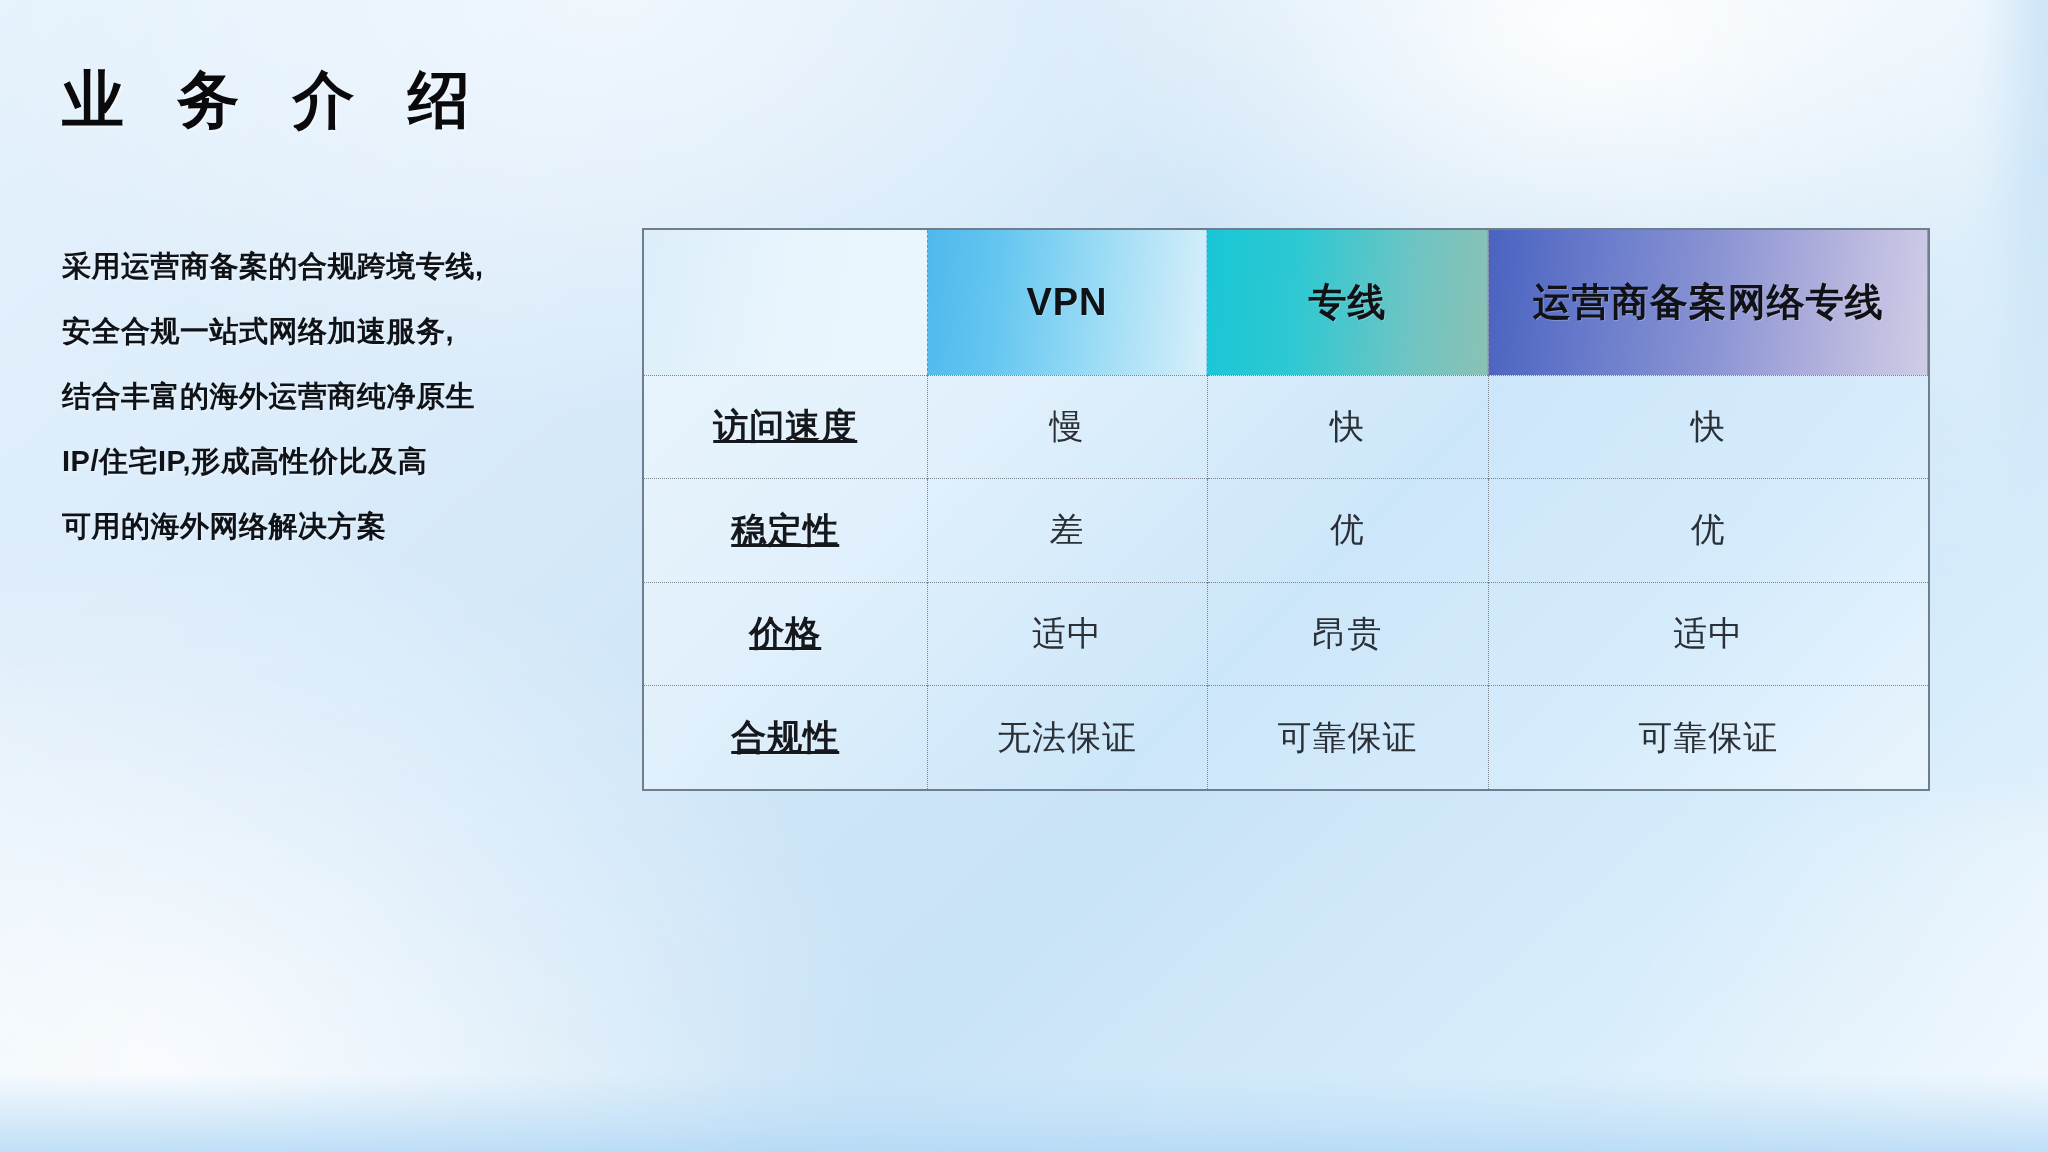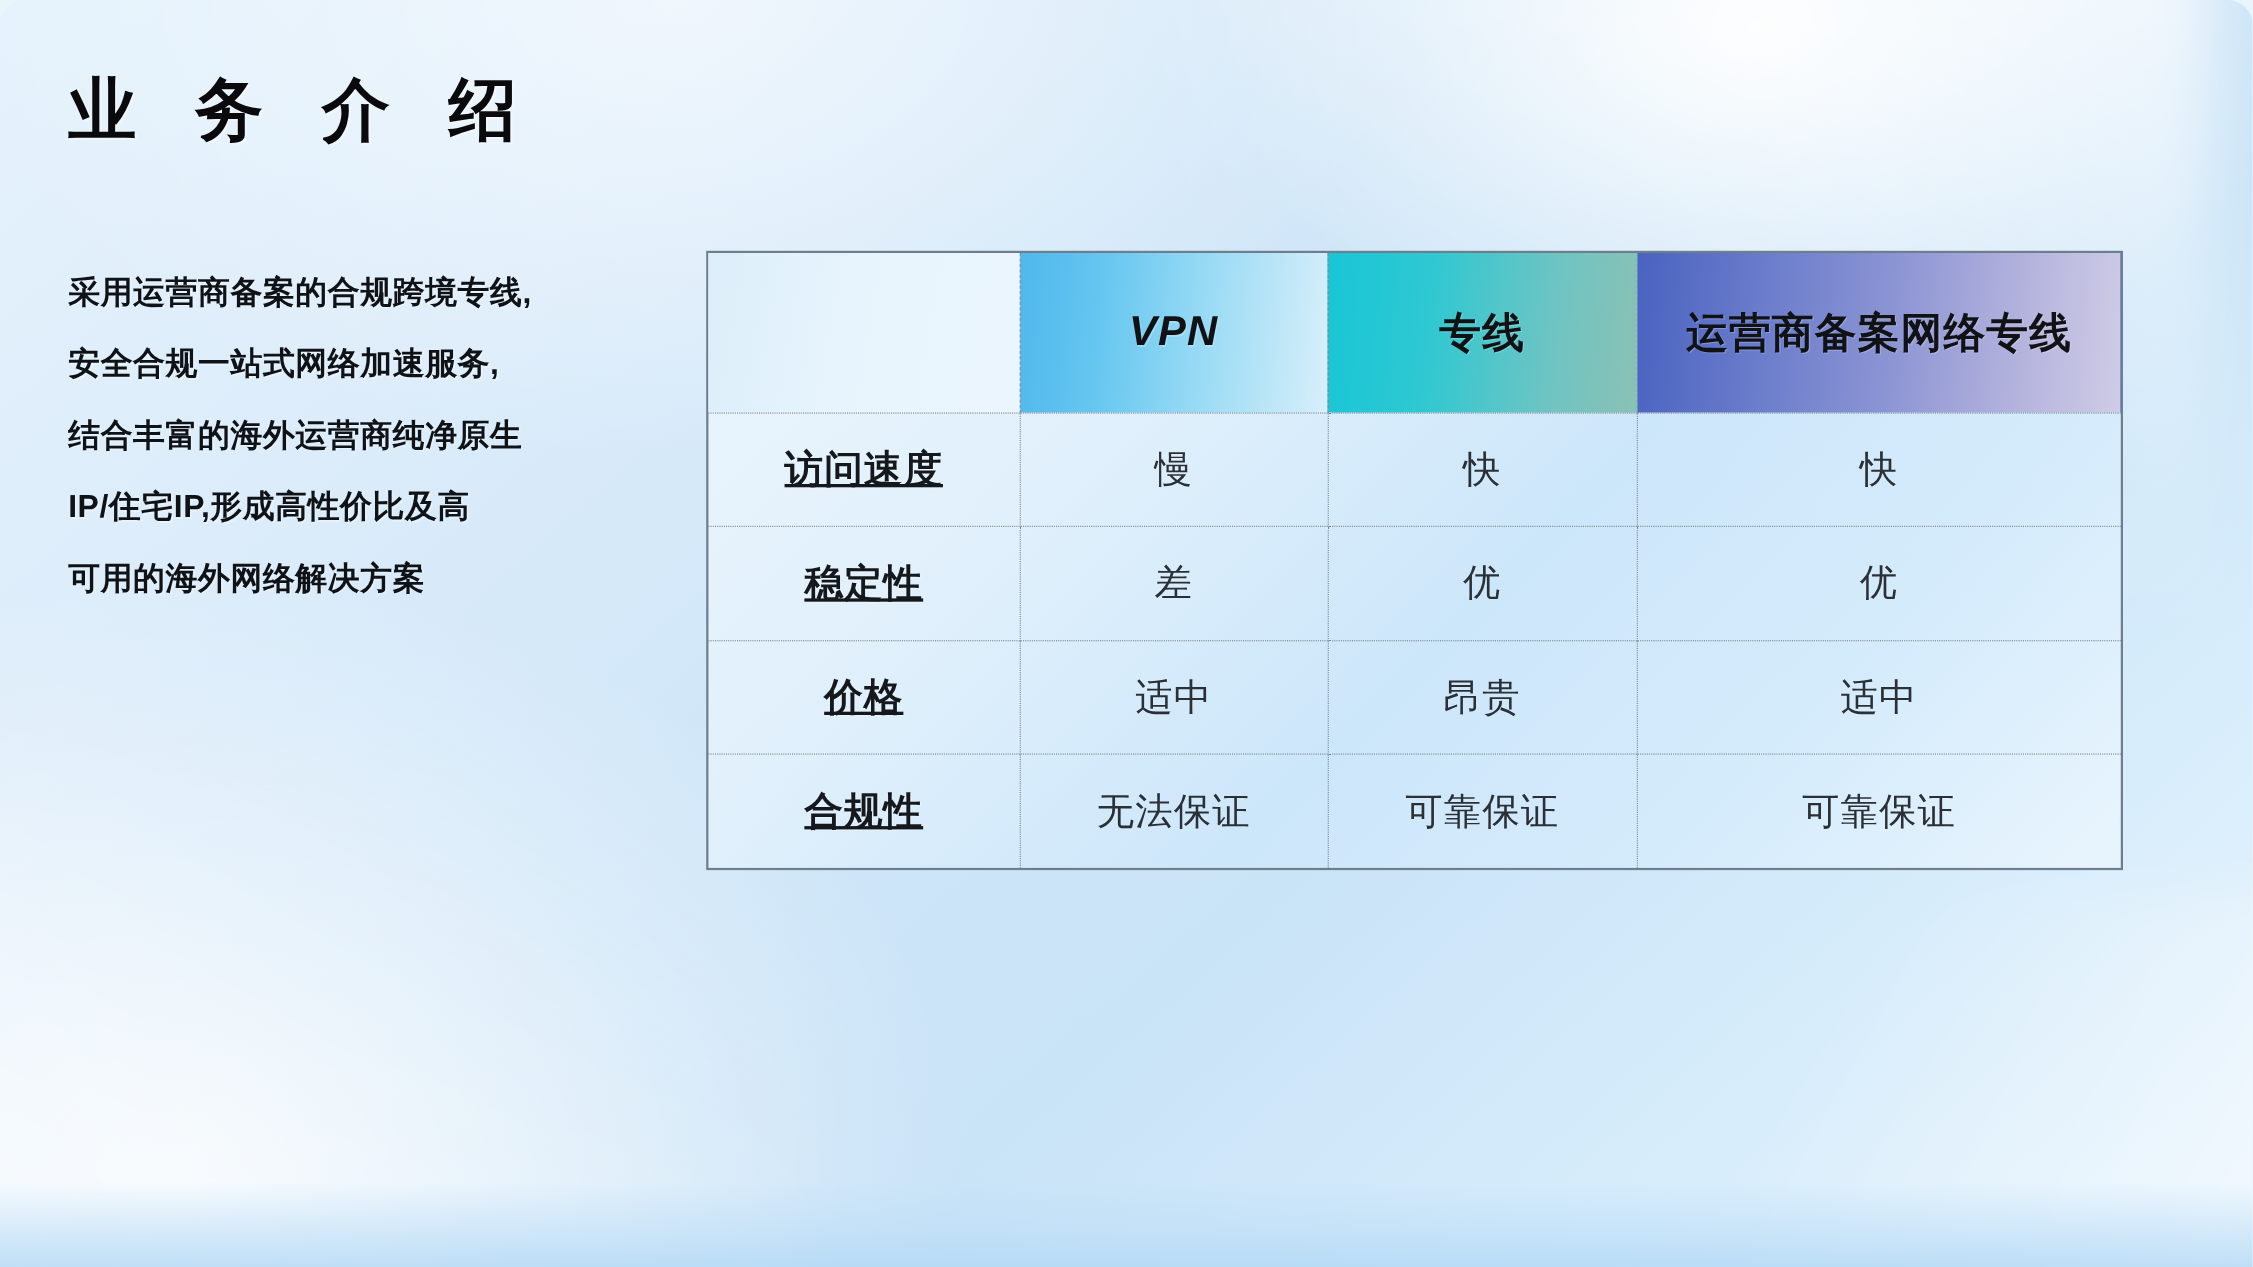--- a/index.html
+++ b/index.html
@@ -12,21 +12,20 @@
   }
 
   
   #slide {
     position:absolute; inset:0;
     background:
       radial-gradient(900px 600px at 78% 2%, rgba(255,255,255,0.95) 0%, rgba(255,255,255,0.0) 55%),
       radial-gradient(1100px 700px at 30% 0%, rgba(255,255,255,0.55) 0%, rgba(255,255,255,0) 60%),
       radial-gradient(1200px 900px at 8% 92%, rgba(255,255,255,0.75) 0%, rgba(255,255,255,0) 60%),
       linear-gradient(138deg,#e5f2fc 0%, #dcecfa 22%, #cfe6f8 45%, #c9e3f7 62%, #d6ecfb 80%, #e8f4fd 100%);
-    border-radius: 23px;
   }
   #sheen1 {
     position:absolute; left:52%; top:-14%; width:46%; height:62%;
     background:linear-gradient(208deg, rgba(255,255,255,0.85) 0%, rgba(255,255,255,0.10) 52%, rgba(255,255,255,0) 75%);
     filter:blur(26px);
     pointer-events:none;
   }
   #sheen2 {
     position:absolute; left:-6%; top:58%; width:42%; height:48%;
     background:linear-gradient(30deg, rgba(255,255,255,0.70) 0%, rgba(255,255,255,0.05) 60%, rgba(255,255,255,0) 80%);
@@ -84,21 +83,20 @@
   col.c0 { width:283px; }
   col.c1 { width:280px; }
   col.c2 { width:281px; }
   col.c3 { width:440px; }
 
   thead th { height:145px; padding:0; }
   th.h0 { background:linear-gradient(100deg,#dceefa 0%, #e9f5fd 55%, #eaf5fd 100%); }
   th.h1 {
     background:linear-gradient(95deg,#4fb8ec 0%, #65c6f0 26%, #9ddcf5 62%, #d8effa 100%);
     border-left:1px dashed #7e8b96;
-    font-style:italic;
   }
   th.h2 {
     background:linear-gradient(95deg,#18c6d6 0%, #2ec8d2 32%, #6ec4c3 72%, #8ac1b4 100%);
     border-left:1px dashed #7e8b96;
   }
   th.h3 {
     background:linear-gradient(95deg,#4a63c0 0%, #6a7ccb 26%, #8e96d4 54%, #b3b2dd 78%, #cfcce6 100%);
     border-left:1px dashed #7e8b96;
   }
   th .hl {

